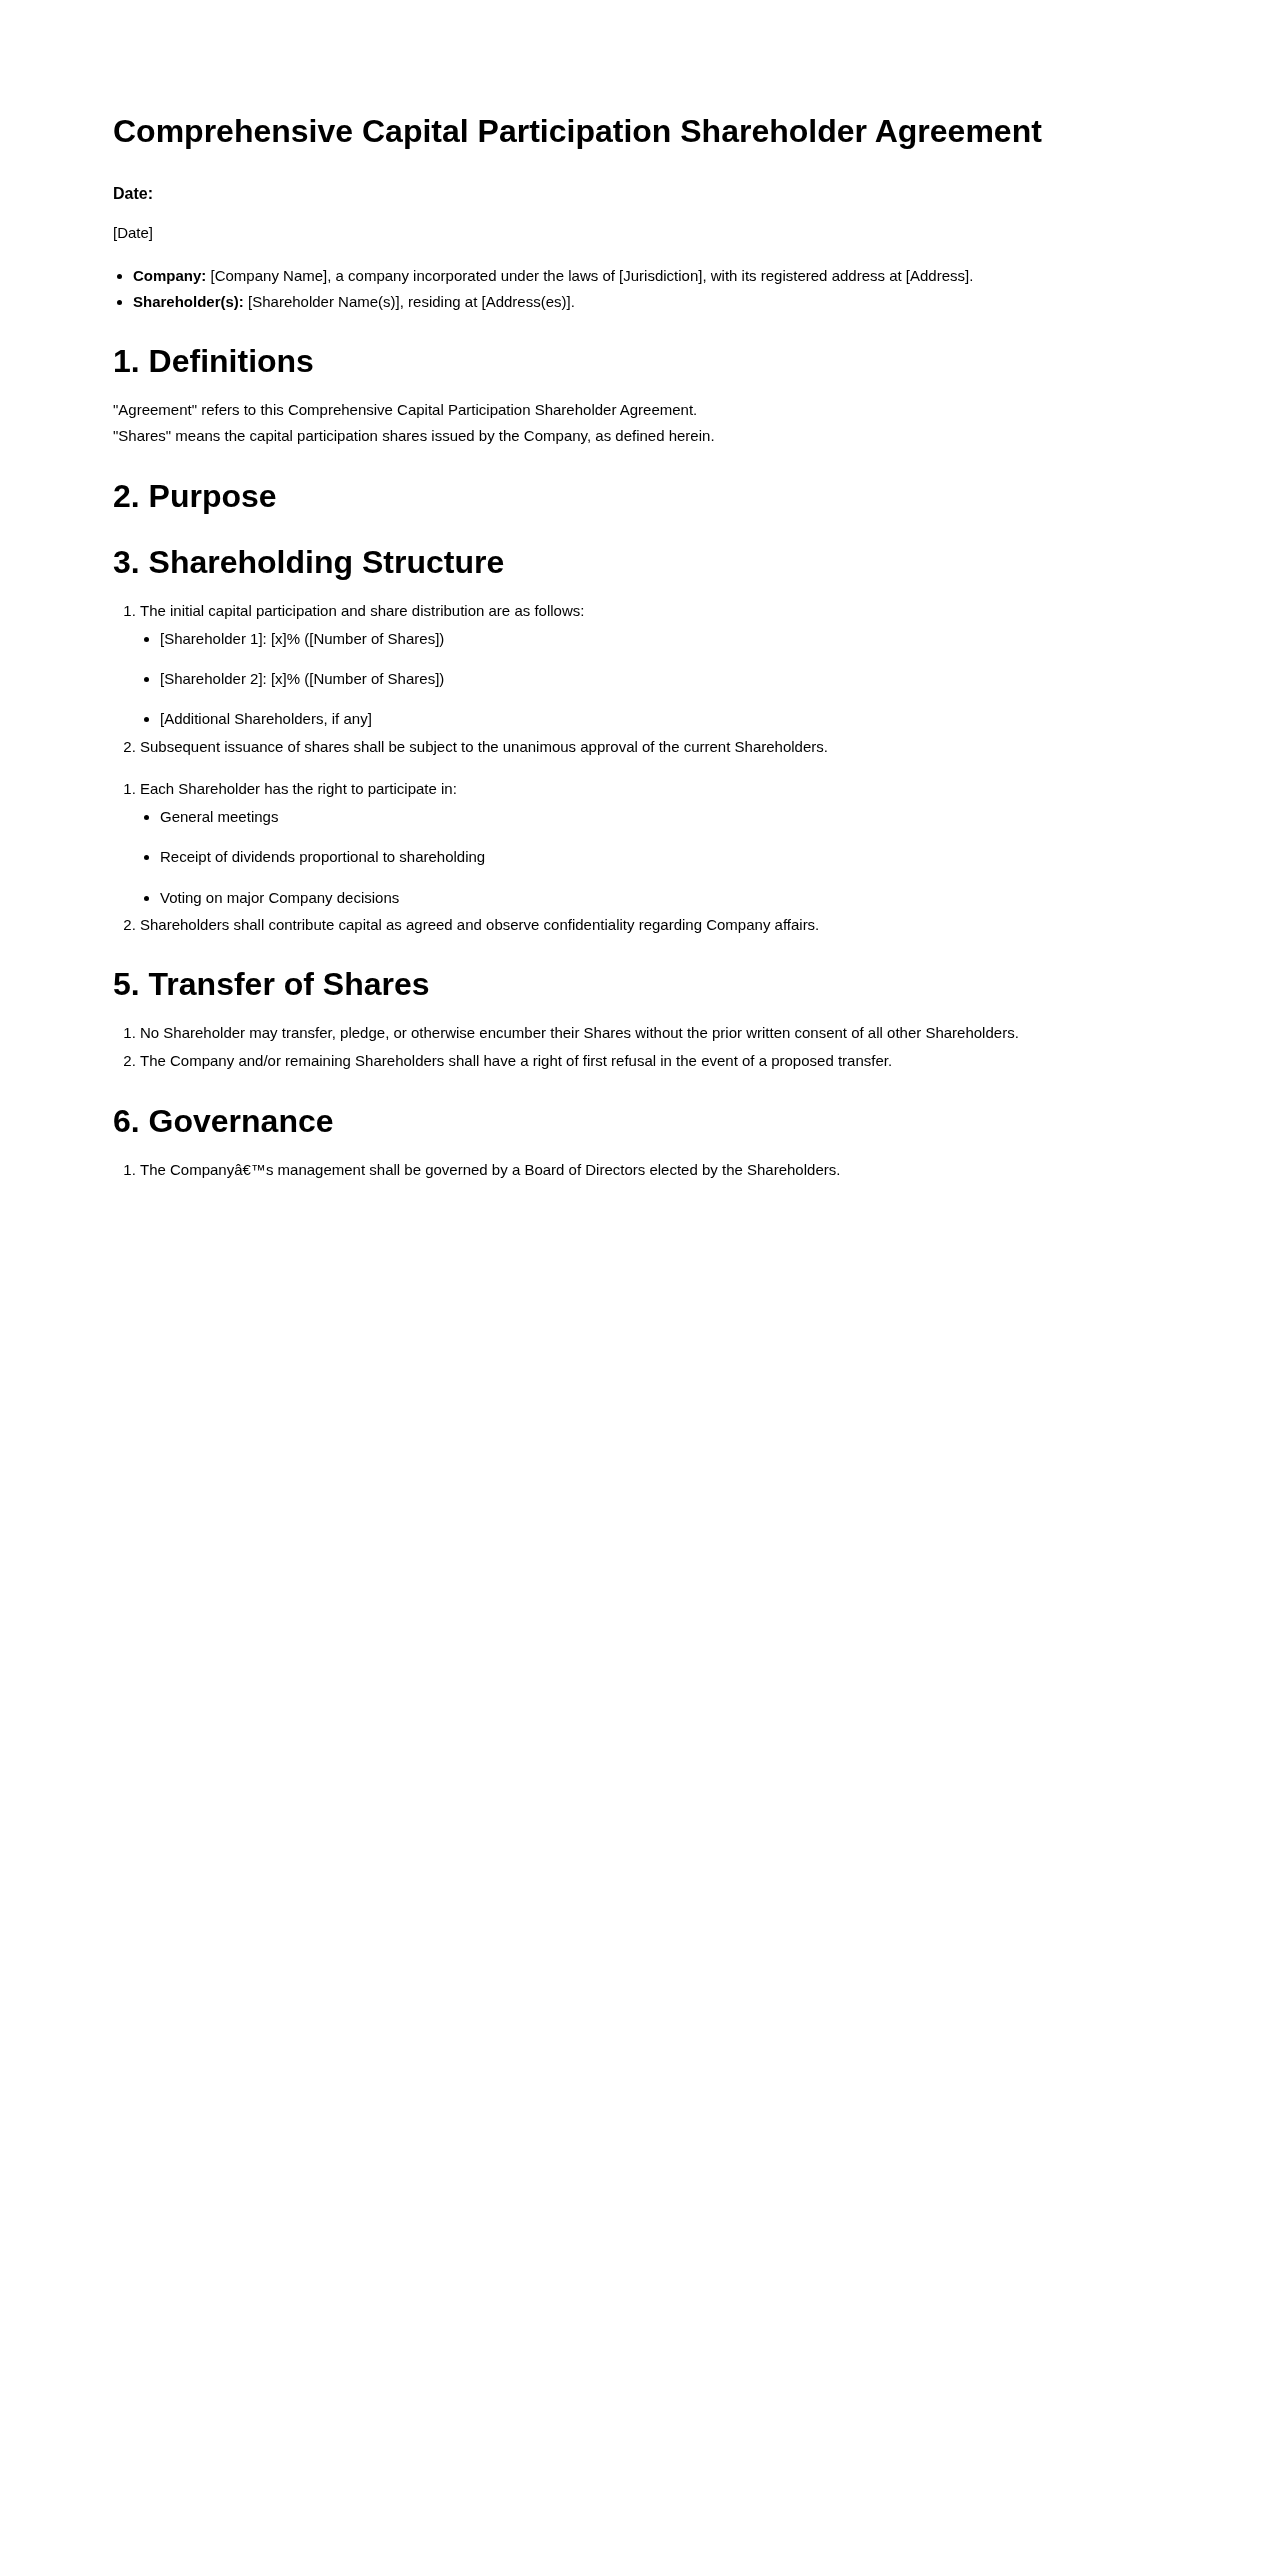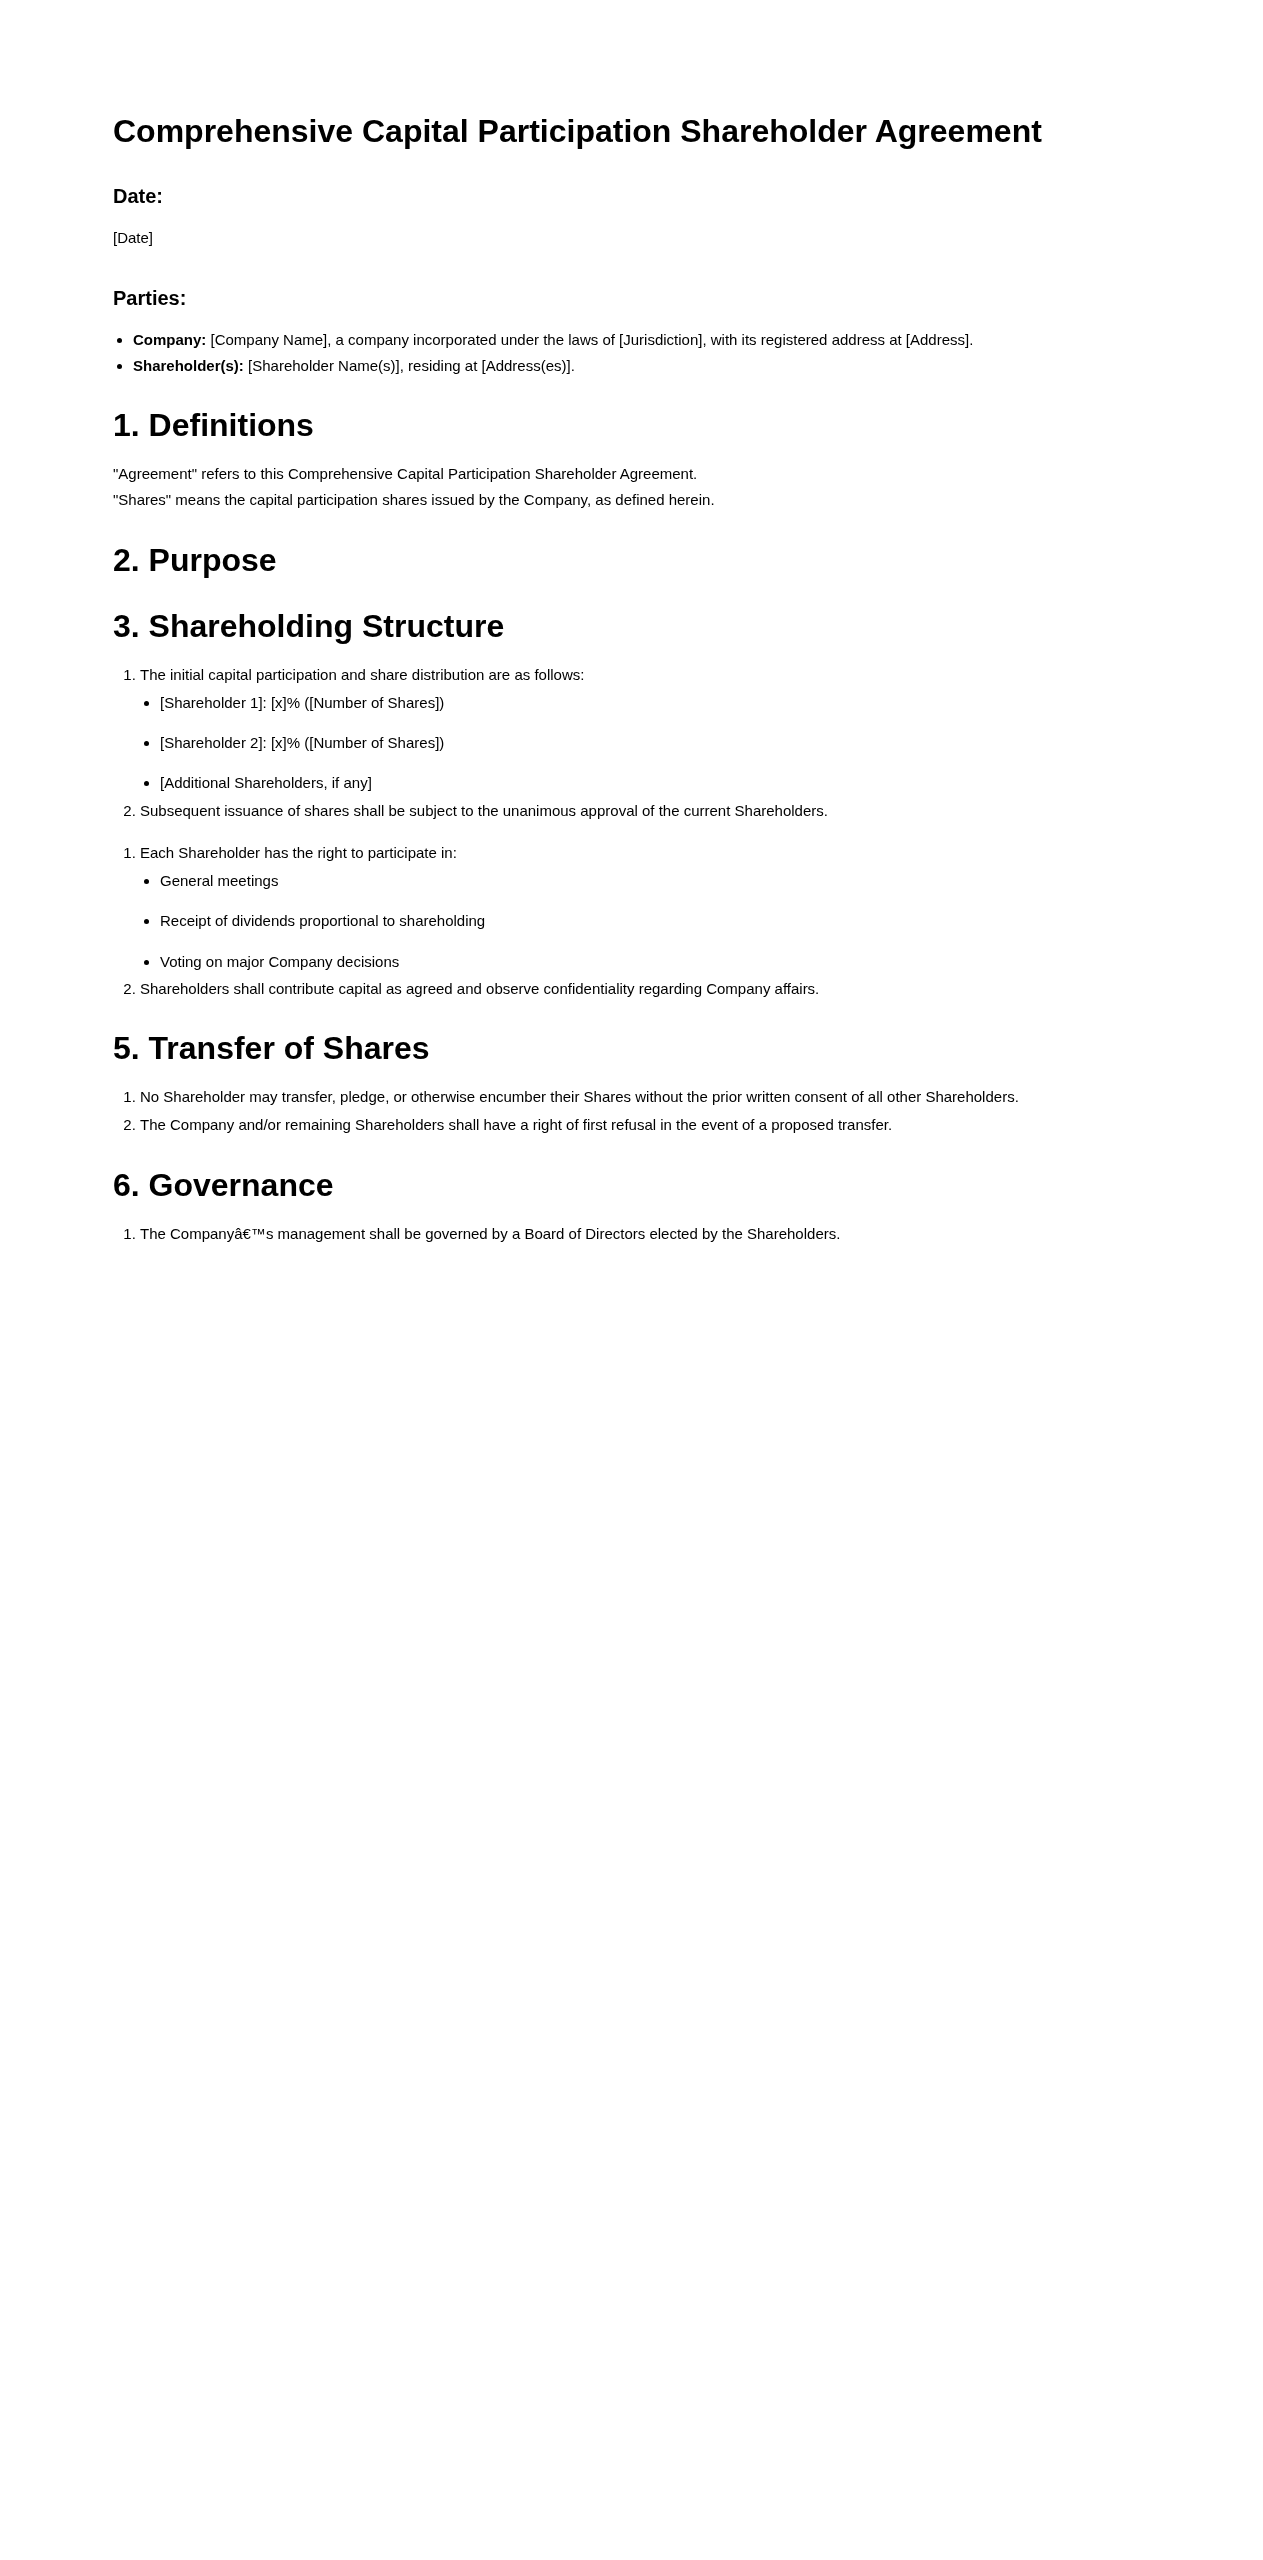--- a/index.html
+++ b/index.html
@@ -24,21 +24,21 @@
     font-weight: bold;
     margin: 0 0 16px 0;
   }
   h2 {
     font-size: 32px;
     line-height: 1.25;
     font-weight: bold;
     margin: 26px 0 16px 0;
   }
   h3 {
-    font-size: 20px;
+    font-size: 16px;
     line-height: 1.25;
     font-weight: bold;
     margin: 34px 0 16px 0;
   }
   p { margin: 9px 0; }
   ul.parties {
     margin: 16px 0;
     padding-left: 20px;
     list-style: disc;
   }
@@ -58,21 +58,20 @@
 </style>
 </head>
 <body>
 
 <div class="page">
   <h1>Comprehensive Capital Participation Shareholder Agreement</h1>
 
   <h3>Date:</h3>
   <p>[Date]</p>
 
-  <h3>Parties:</h3>
   <ul class="parties" id="parties-list">
       <li><strong>Company:</strong><span> [Company Name], a company incorporated under the laws of [Jurisdiction], with its registered address at [Address].</span></li>
       <li><strong>Shareholder(s):</strong><span> [Shareholder Name(s)], residing at [Address(es)].</span></li>
     </ul>
 
   <div id="sections">
       <h2>1. Definitions</h2>
       <p><span>"Agreement" refers to this Comprehensive Capital Participation Shareholder Agreement.</span><br><span>"Shares" means the capital participation shares issued by the Company, as defined herein.</span></p>
       <h2>2. Purpose</h2>
       <h2>3. Shareholding Structure</h2>

